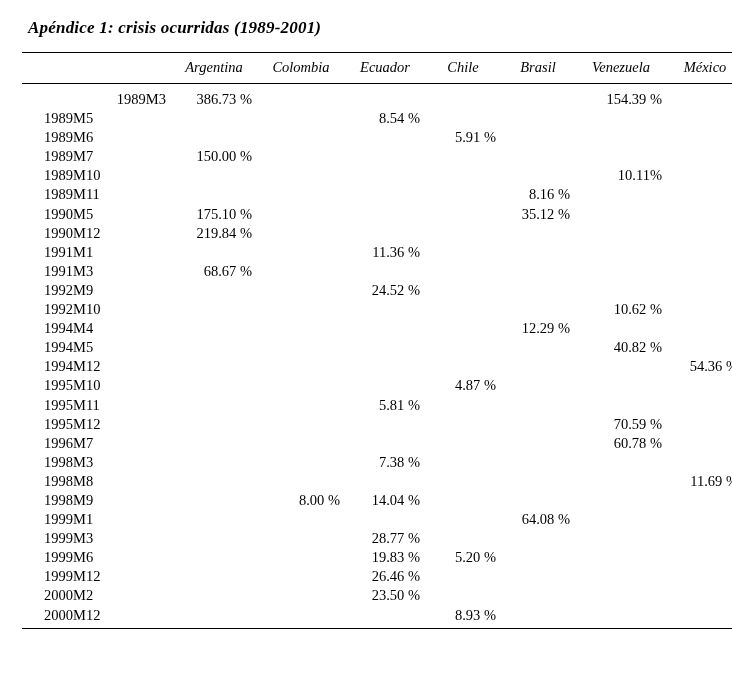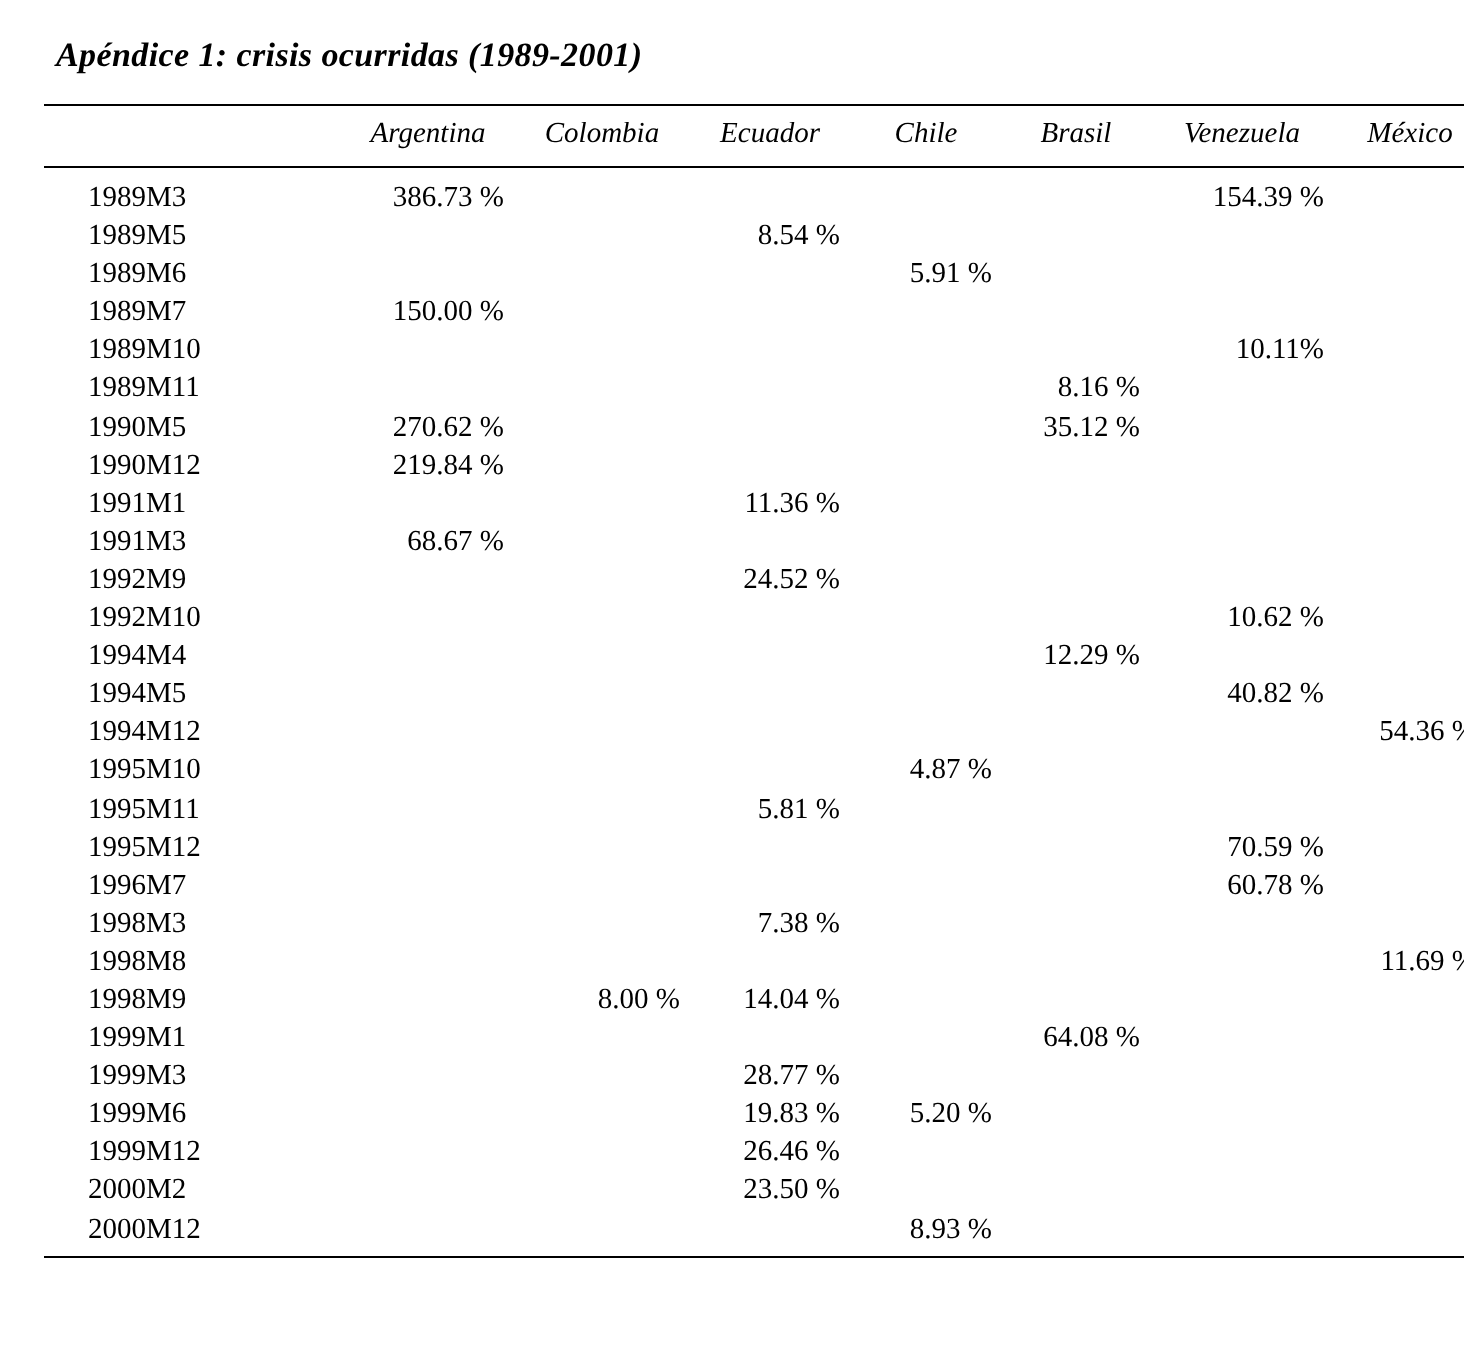--- a/index.html
+++ b/index.html
@@ -55,20 +55,21 @@
   tbody td {
     font-family: "Liberation Serif", serif;
     font-size: 14.5px;
     text-align: right;
     padding: 0px 6px 0px 4px;
     line-height: 19.1px;
     white-space: nowrap;
   }
   tbody tr.first-row td {
     padding-top: 6px;
+    text-align: right;
   }
   tbody tr:last-child td {
     padding-bottom: 3px;
   }
   tfoot td {
     border-top: 1.6px solid #000;
     height: 0;
     padding: 0;
     font-size: 0;
     line-height: 0;
@@ -167,21 +168,21 @@
           <td></td>
           <td></td>
           <td></td>
           <td></td>
           <td>8.16 %</td>
           <td></td>
           <td></td>
         </tr>
         <tr>
           <td class="col-period">1990M5</td>
-          <td>270.62 %</td>
+          <td>175.10 %</td>
           <td></td>
           <td></td>
           <td></td>
           <td>35.12 %</td>
           <td></td>
           <td></td>
         </tr>
         <tr>
           <td class="col-period">1990M12</td>
           <td>219.84 %</td>

